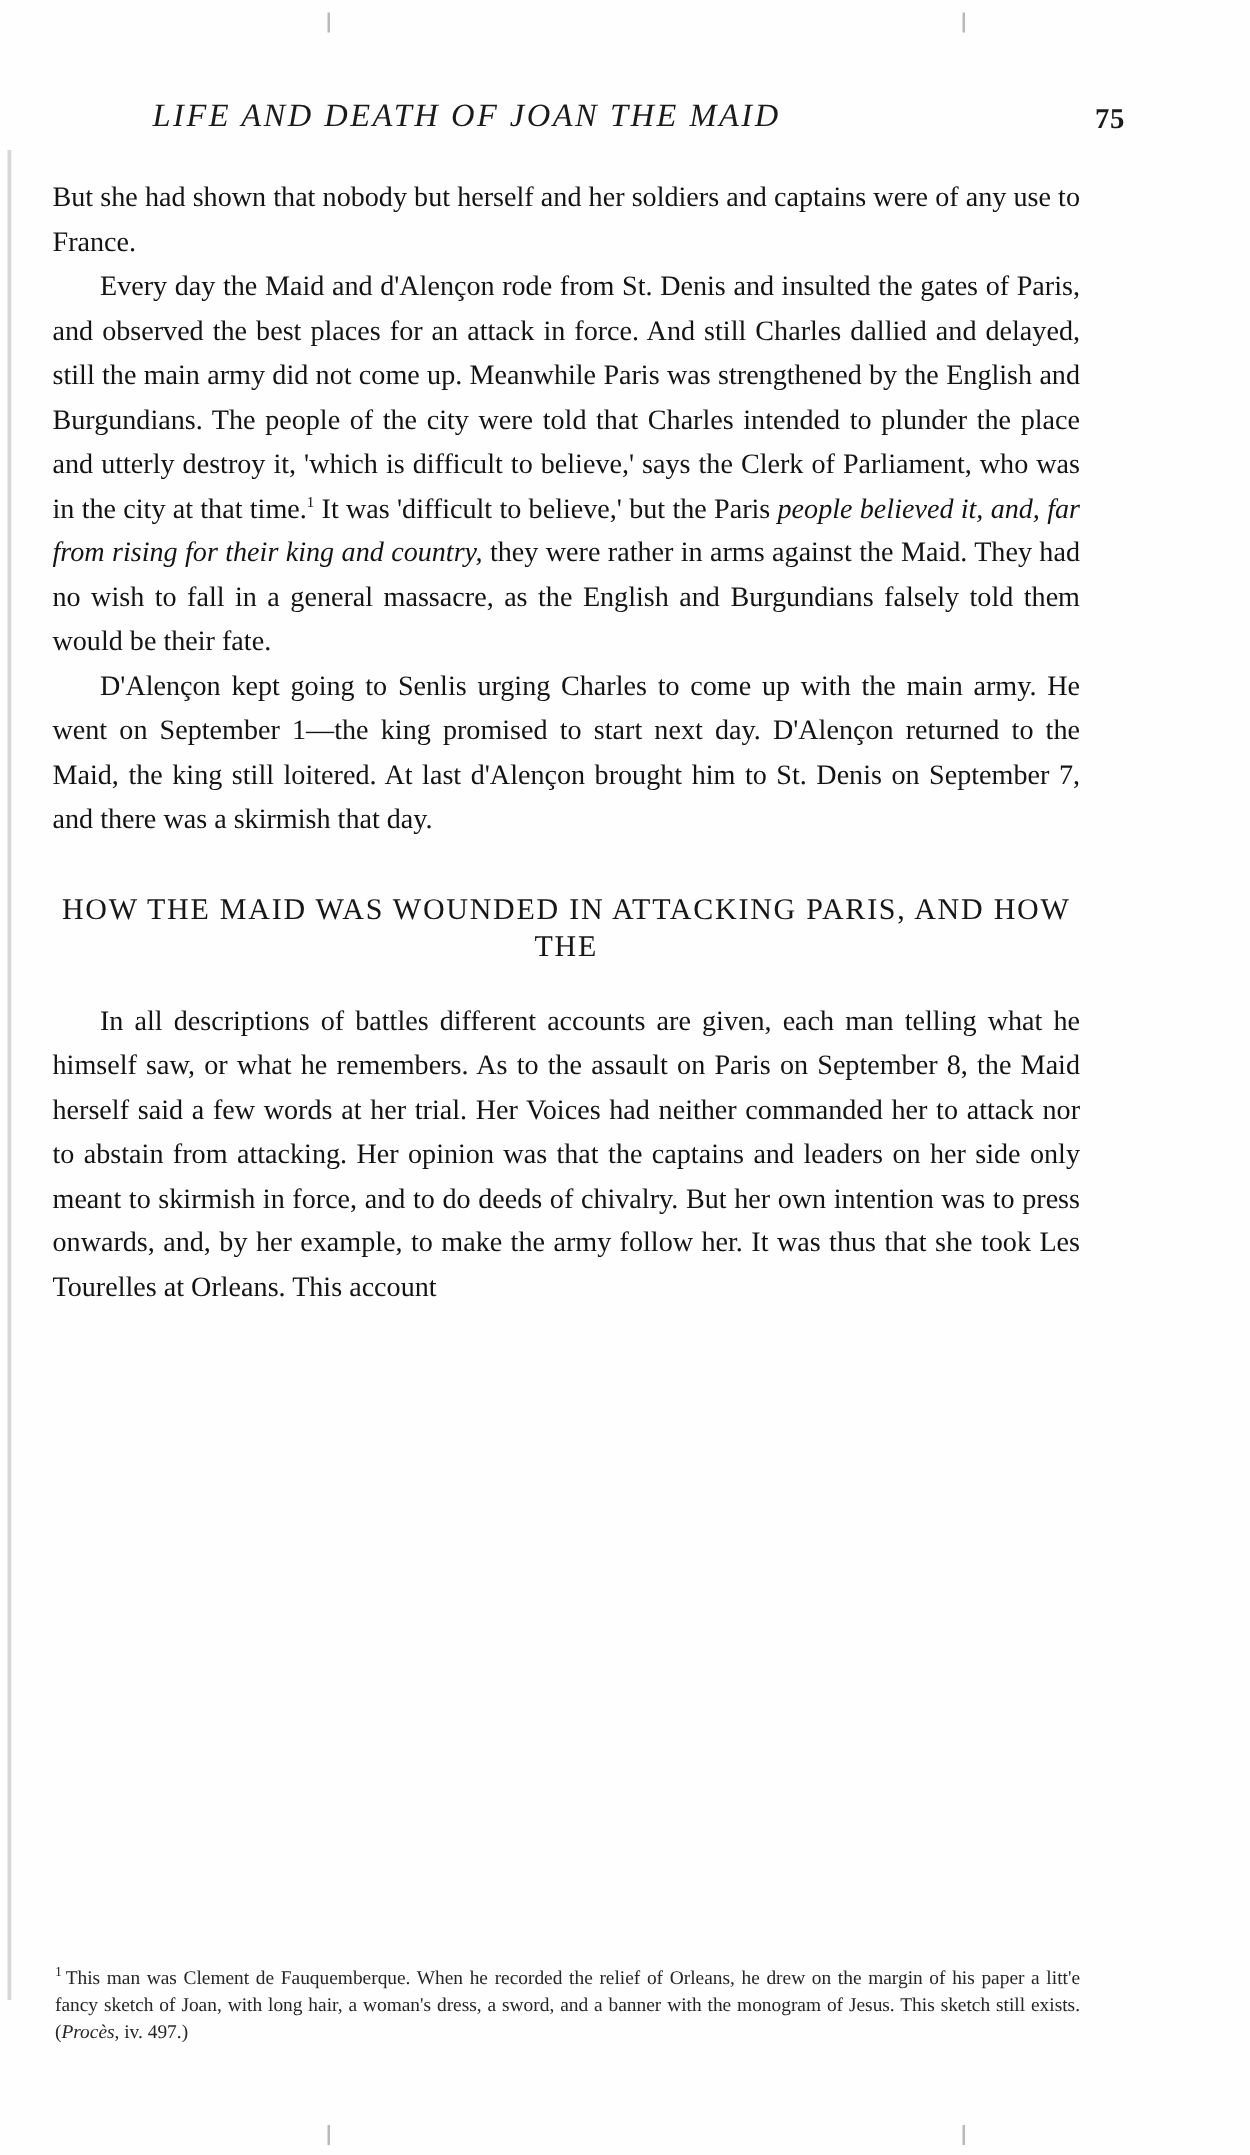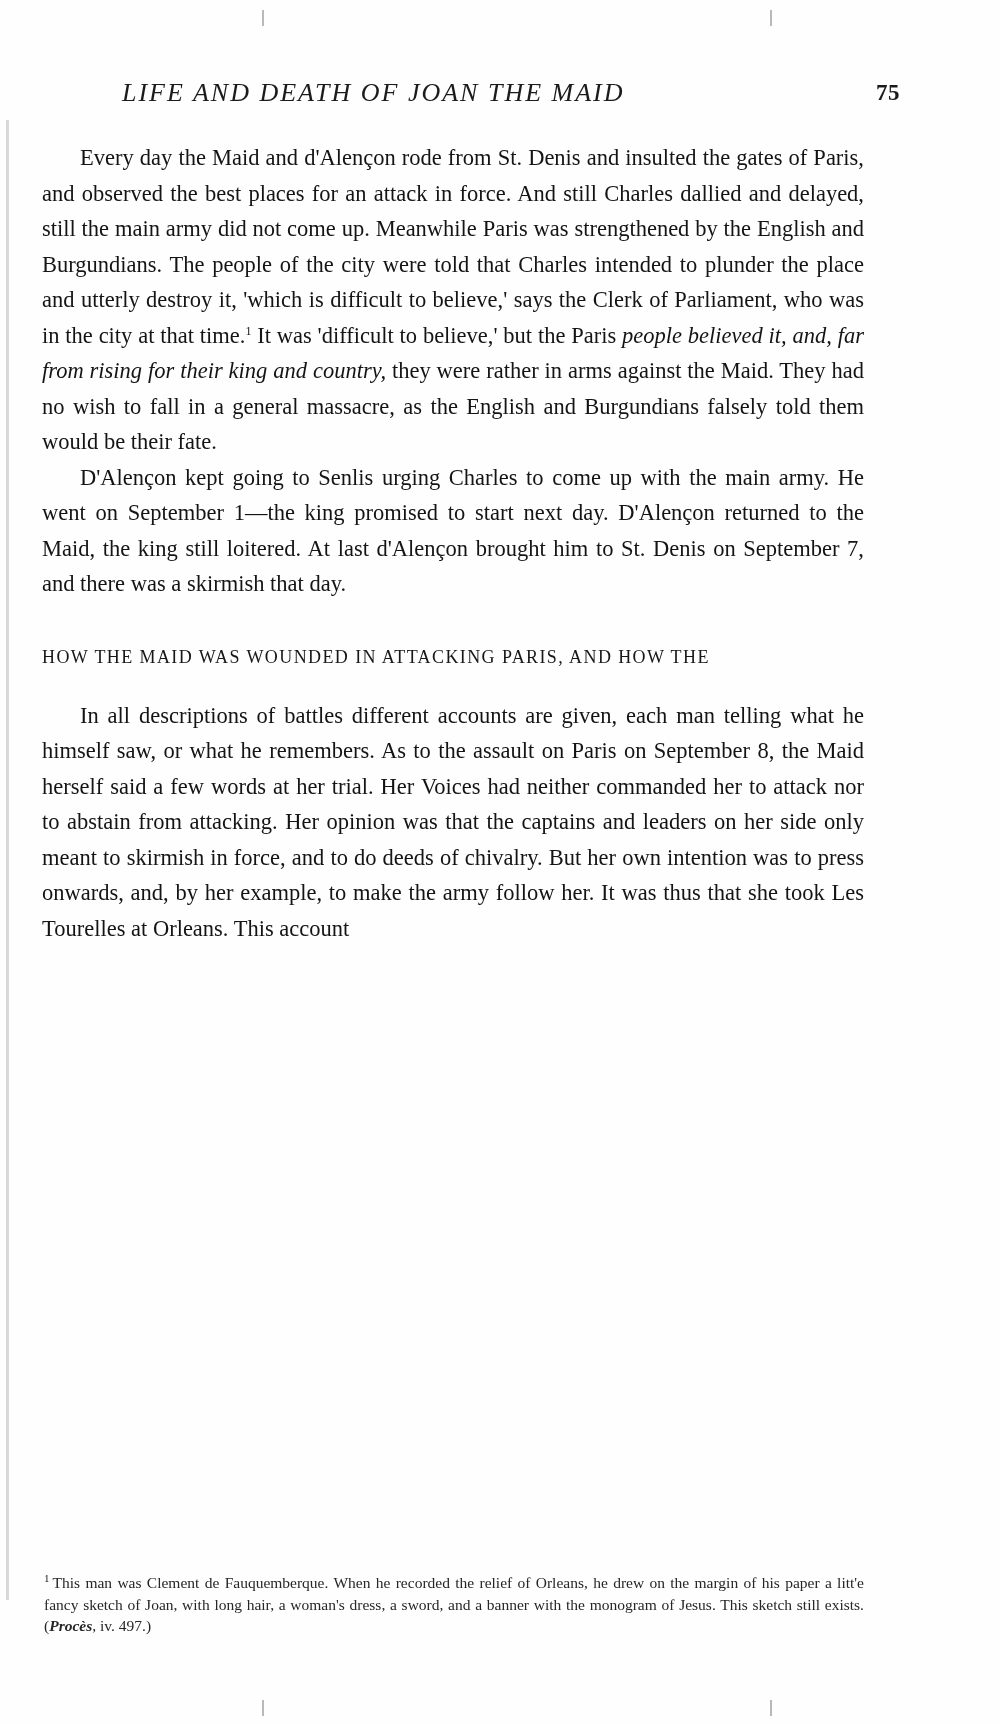--- a/index.html
+++ b/index.html
@@ -37,21 +37,21 @@
     width: 3px; height: 1480px;
     background: #d8d8d8;
   }
 
   .header {
     position: absolute;
     left: 100px;
     top: 78px;
     width: 800px;
     display: flex;
-    align-items: center;
+    align-items: flex-end;
     justify-content: space-between;
   }
   .running-title {
     font-family: "Liberation Serif", serif;
     font-style: italic;
     font-size: 26px;
     letter-spacing: 2.0px;
     color: #1b1b1b;
     white-space: nowrap;
     margin-left: 22px;
@@ -76,21 +76,22 @@
     line-height: 35.5px;
     text-align: justify;
     text-justify: inter-word;
     color: #141414;
     hyphens: none;
   }
   p.para.indent { text-indent: 38px; }
 
   .sec-head {
     margin: 40px 0 26px 0;
-    font-size: 18px;
+    text-align: center;
+    font-size: 24px;
     letter-spacing: 1.4px;
     line-height: 30px;
     color: #171717;
     font-family: "Liberation Serif", serif;
   }
   .sec-head .line2 { display: block; }
 
   .footnote {
     position: absolute;
     left: 44px;
@@ -99,21 +100,21 @@
     font-size: 15.5px;
     line-height: 21.5px;
     text-align: justify;
     color: #262626;
   }
   .footnote .fn-mark {
     vertical-align: super;
     font-size: 11px;
     margin-right: 3px;
   }
-  .footnote .fn-ital { font-style: italic; font-weight: bold; }
+  .footnote .fn-ital { font-style: italic; }
 
   sup.fn-ref {
     font-size: 12px;
     vertical-align: super;
     line-height: 0;
   }
   .ital { font-style: italic; }
 </style>
 </head>
 <body>
@@ -126,20 +127,21 @@
   <div class="tick tick-bot-right"></div>
   <div class="edge-left"></div>
 
   <div class="header">
     <div class="running-title">LIFE AND DEATH OF JOAN THE MAID</div>
     <div class="folio">75</div>
   </div>
 
   <div class="body-col">
 
+    <p class="para">But she had shown that nobody but herself and her soldiers and captains were of any use to France.</p>
 
 
     <p class="para indent"><span>Every day the Maid and d'Alençon rode from St. Denis and insulted the gates of Paris, and observed the best places for an attack in force. And still Charles dallied and delayed, still the main army did not come up. Meanwhile Paris was strengthened by the English and Burgundians. The people of the city were told that Charles intended to plunder the place and utterly destroy it, 'which is difficult to believe,' says the Clerk of Parliament, who was in the city at that time.</span><sup class="fn-ref">1</sup><span> It was 'difficult to believe,' but the Paris </span><span class="ital">people believed it, and, far from rising for their king and country,</span><span> they were rather in arms against the Maid. They had no wish to fall in a general massacre, as the English and Burgundians falsely told them would be their fate.</span></p>
 
 
     <p class="para indent">D'Alençon kept going to Senlis urging Charles to come up with the main army. He went on September 1—the king promised to start next day. D'Alençon returned to the Maid, the king still loitered. At last d'Alençon brought him to St. Denis on September 7, and there was a skirmish that day.</p>
 
     <div class="sec-head">
       <span>HOW THE MAID WAS WOUNDED IN ATTACKING PARIS, AND HOW THE</span>
     </div>

